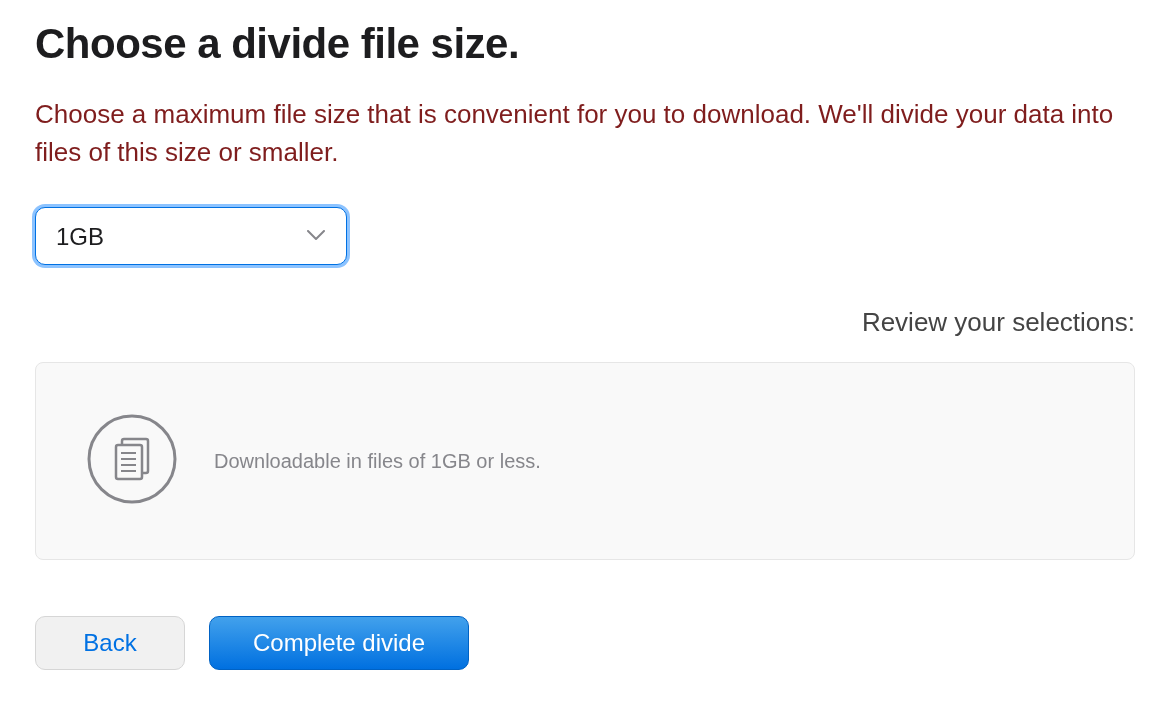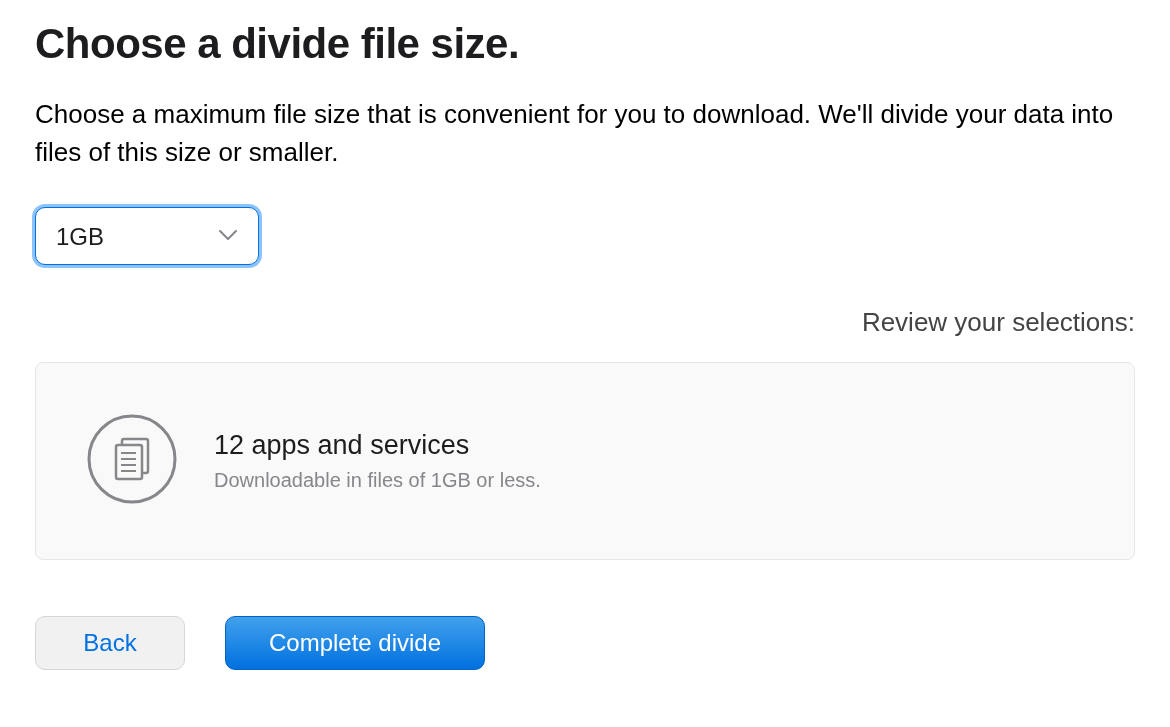--- a/index.html
+++ b/index.html
@@ -16,33 +16,33 @@
     .page-title {
       font-size: 42px;
       font-weight: 700;
       letter-spacing: -0.5px;
       margin-bottom: 28px;
       color: #1d1d1f;
     }
     .page-description {
       font-size: 26px;
       line-height: 1.45;
-      color: #000000;
+      color: #7f1d1d;
       margin-bottom: 36px;
       font-weight: 400;
     }
     .select-wrapper {
       position: relative;
       display: inline-block;
       margin-bottom: 42px;
     }
     .file-size-select {
       appearance: none;
       -webkit-appearance: none;
-      width: 224px;
+      width: 312px;
       height: 58px;
       padding: 0 20px;
       font-size: 24px;
       color: #1d1d1f;
       background: #ffffff;
       border: 1px solid #86868b;
       border-radius: 10px;
       outline: none;
       box-shadow: 0 0 0 3px rgba(0, 122, 255, 0.45);
       border-color: #0071e3;
@@ -87,21 +87,21 @@
       color: #1d1d1f;
       font-weight: 400;
     }
     .review-subtitle {
       font-size: 20px;
       color: #86868b;
       font-weight: 400;
     }
     .button-row {
       display: flex;
-      gap: 40px;
+      gap: 24px;
     }
     .btn {
       height: 54px;
       padding: 0 30px;
       font-size: 24px;
       border-radius: 10px;
       border: none;
       cursor: pointer;
       font-family: inherit;
       font-weight: 400;
@@ -150,21 +150,20 @@
       <circle cx="46" cy="46" r="43" stroke="#86868b" stroke-width="3" fill="none"></circle>
       <rect x="36" y="26" width="26" height="34" rx="2" stroke="#86868b" stroke-width="2.5" fill="#f9f9f9"></rect>
       <rect x="30" y="32" width="26" height="34" rx="2" stroke="#86868b" stroke-width="2.5" fill="#f9f9f9"></rect>
       <line x1="35" y1="40" x2="50" y2="40" stroke="#86868b" stroke-width="2"></line>
       <line x1="35" y1="46" x2="50" y2="46" stroke="#86868b" stroke-width="2"></line>
       <line x1="35" y1="52" x2="50" y2="52" stroke="#86868b" stroke-width="2"></line>
       <line x1="35" y1="58" x2="50" y2="58" stroke="#86868b" stroke-width="2"></line>
     </svg>
   </span>
   <div class="review-text">
-    <div class="review-title">12 apps and services</div>
     <div class="review-subtitle">Downloadable in files of 1GB or less.</div>
   </div>
 </div>
 
 <div class="button-row">
   <button class="btn btn-back">Back</button>
   <button class="btn btn-primary">Complete divide</button>
 </div>
 
 

